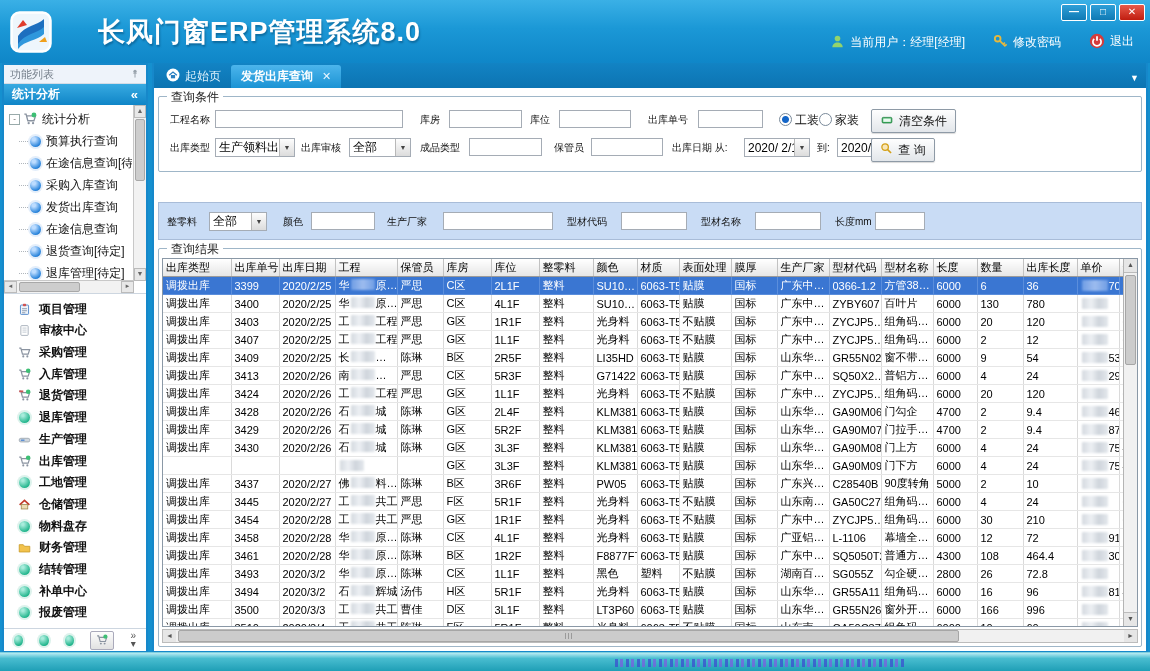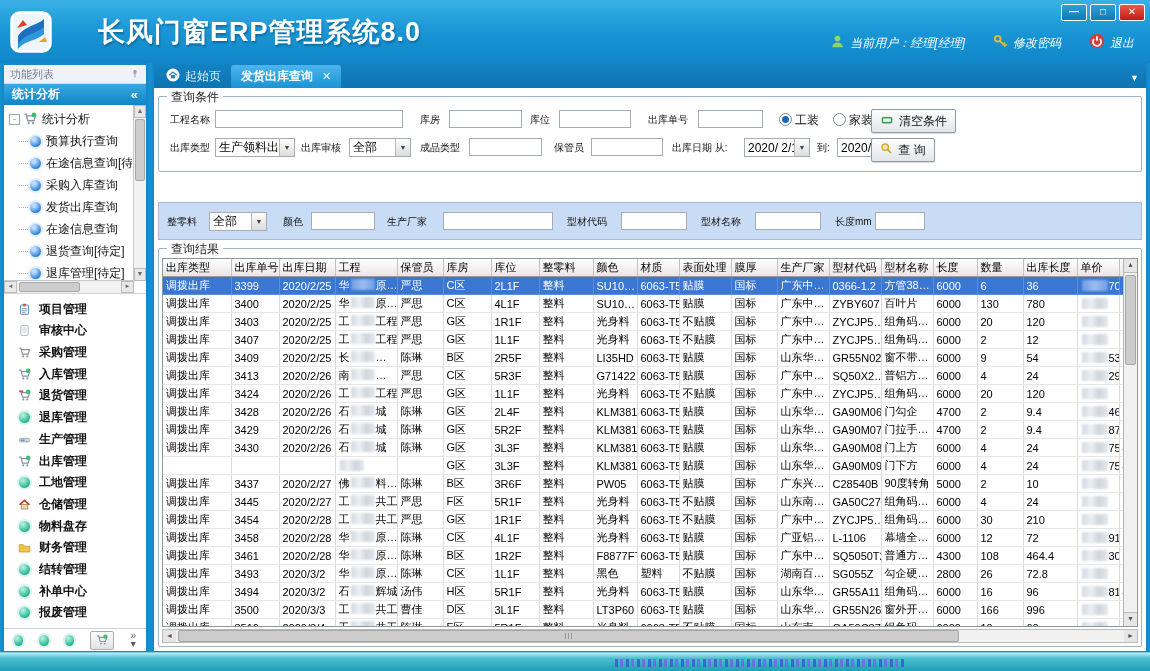--- a/index.html
+++ b/index.html
@@ -9,21 +9,21 @@
   .titlebar{position:absolute;left:0;top:0;right:0;height:63px;
       background:linear-gradient(180deg,#3ab0e6 0%,#1b98d6 45%,#0f86c8 100%);}
   .logo{position:absolute;left:10px;top:11px;width:42px;height:42px;}
   .app-title{position:absolute;left:62px;top:14px;font-size:27px;font-weight:bold;color:#fff;
       letter-spacing:1px;text-shadow:1px 2px 2px rgba(0,60,100,.45);white-space:nowrap;margin-left:36px;}
   .winctrl{position:absolute;top:4px;right:5px;display:flex;gap:3px;}
   .win-btn{width:24px;height:15px;border:1px solid #fff;border-radius:2px;color:#fff;font-size:10px;
       line-height:13px;text-align:center;background:linear-gradient(#2f9fd8,#0f7ab4);cursor:pointer;font-weight:bold;}
   .win-btn.close{background:linear-gradient(#e85a4a,#c01d10);}
   .userbar{position:absolute;right:16px;top:33px;display:flex;align-items:center;gap:7px;color:#fff;font-size:12px;white-space:nowrap;}
-  .userbar .seg{display:flex;align-items:flex-end;gap:5px;cursor:pointer;font-style:italic;}
+  .userbar .seg{display:flex;align-items:flex-start;gap:5px;cursor:pointer;}
   .userbar .sp{width:14px;}
   
   .sidebar{position:absolute;left:2px;top:63px;width:146px;bottom:18px;background:#fff;
       border:2px solid #1688ca;box-sizing:border-box;display:flex;flex-direction:column;}
   .sb-caption{height:18px;background:#eef3fa;color:#76808c;font-size:11px;display:flex;align-items:center;
       justify-content:space-between;padding:0 6px;border-bottom:1px solid #d4dce6;flex:0 0 auto;}
   .sb-group{height:21px;background:linear-gradient(180deg,#38aae1,#0f85c7);color:#fff;font-size:12px;font-weight:bold;
       display:flex;align-items:center;justify-content:space-between;padding:0 8px;flex:0 0 auto;}
   .sb-group .chev{font-size:13px;cursor:pointer;}
   .sb-tree{position:relative;height:188px;border-bottom:1px solid #cdd6e0;overflow:hidden;flex:0 0 auto;}
@@ -68,21 +68,21 @@
   .gbox>.glabel{position:absolute;left:8px;top:-8px;background:#fff;padding:0 4px;font-size:12px;color:#222;}
   .qbox{left:4px;top:8px;right:4px;height:74px;}
   .q-label{position:absolute;font-size:10px;color:#111;white-space:nowrap;}
   .q-input{position:absolute;height:18px;border:1px solid #a5acb5;box-sizing:border-box;font-size:12px;padding:0 3px;background:#fff;}
   .combo{position:absolute;height:19px;border:1px solid #a5acb5;box-sizing:border-box;background:#fff;display:flex;align-items:center;font-size:12px;cursor:pointer;}
   .combo .val{flex:1;padding:0 3px;white-space:nowrap;overflow:hidden;}
   .combo .cbtn{width:14px;align-self:stretch;background:linear-gradient(#fdfdfd,#dcdcdc);border-left:1px solid #b8b8b8;
       font-size:7px;color:#444;display:flex;align-items:center;justify-content:center;}
   .radio{display:inline-block;width:11px;height:11px;border-radius:50%;border:1px solid #7a8a9a;background:#fff;vertical-align:-2px;margin-right:3px;}
   .radio.on{background:radial-gradient(circle,#1466c8 0 3px,#fff 4px);}
-  .rgroup{position:absolute;font-size:12px;color:#111;display:flex;gap:14px;align-items:flex-end;}
+  .rgroup{position:absolute;font-size:12px;color:#111;display:flex;align-items:flex-end;}
   .btn{position:absolute;height:22px;border:1px solid #8e9aa6;border-radius:2px;background:linear-gradient(#fefefe,#e2e6ea);
       display:flex;align-items:center;gap:5px;font-size:12px;color:#111;padding:0 8px;cursor:pointer;box-shadow:0 1px 1px rgba(0,0,0,.15);}
   
   .mtabs{position:absolute;left:4px;top:92px;right:4px;height:22px;display:flex;}
   .mtab{width:93px;box-sizing:border-box;border:1px solid #9aa8b6;border-left-width:0;
       background:linear-gradient(#f4f4f4,#dcdcdc);display:flex;align-items:center;justify-content:center;
       font-size:12px;color:#222;cursor:pointer;}
   .mtab:first-child{border-left-width:1px;}
   .mtab:nth-child(7){width:118px;}
   .mtab.active{background:#fff;border-bottom-color:#fff;font-weight:bold;}

